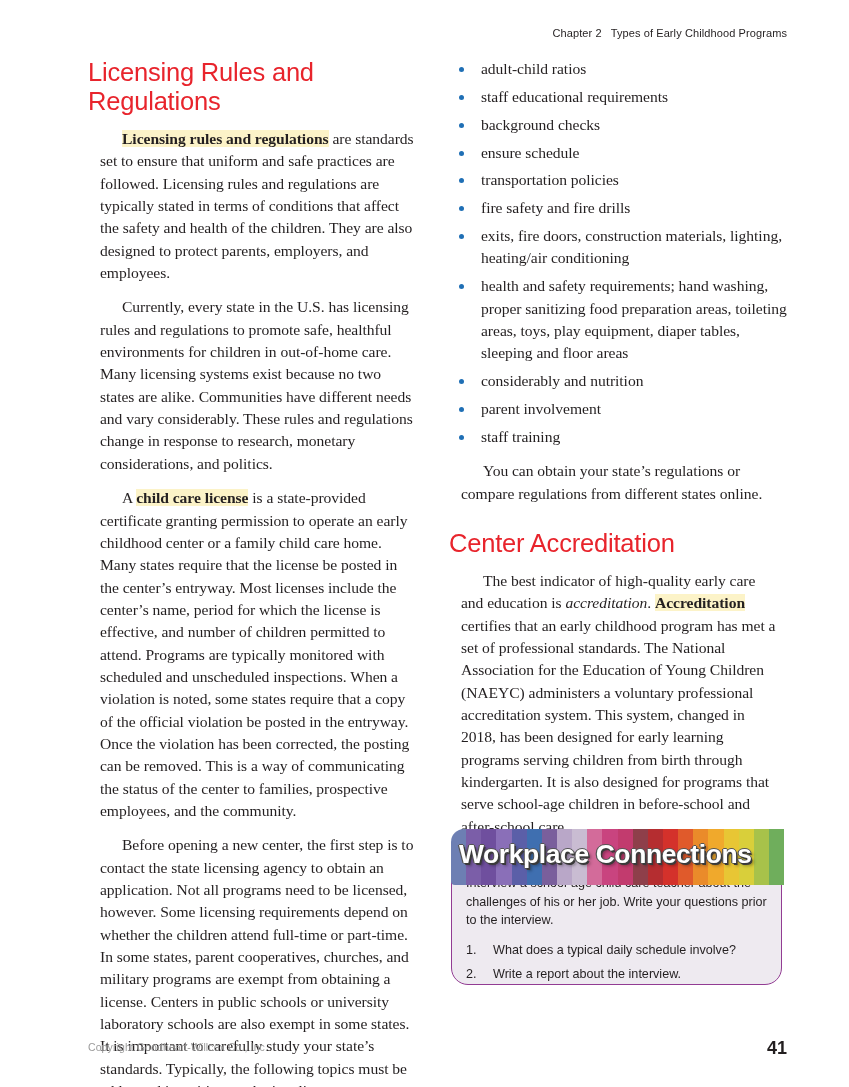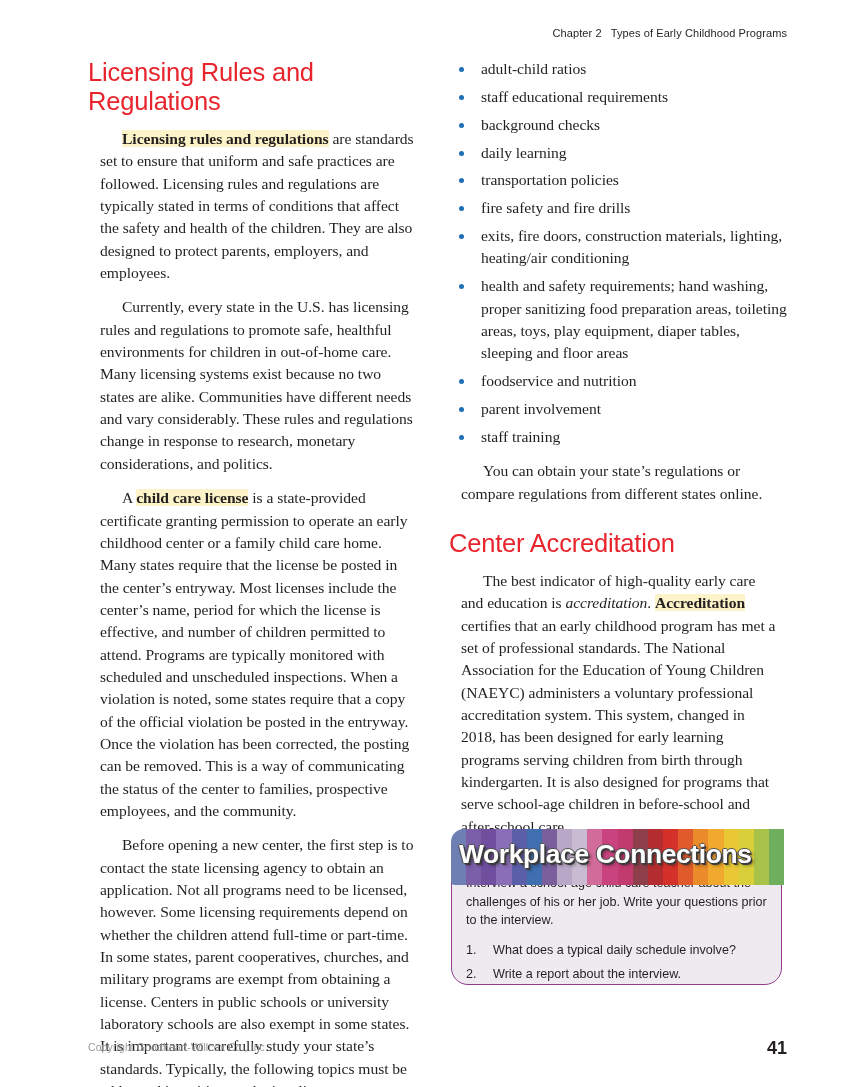--- a/index.html
+++ b/index.html
@@ -236,26 +236,26 @@
       <li><span>written policies and record keeping</span></li>
     </ul>
   </div>
 
   <div class="col col-right">
 
     <ul class="bullets">
       <li><span>adult-child ratios</span></li>
       <li><span>staff educational requirements</span></li>
       <li><span>background checks</span></li>
-      <li><span>daily learning</span></li>
+      <li><span>ensure schedule</span></li>
       <li><span>transportation policies</span></li>
       <li><span>fire safety and fire drills</span></li>
       <li><span>exits, fire doors, construction materials, lighting, heating/air conditioning</span></li>
       <li><span>health and safety requirements; hand washing, proper sanitizing food preparation areas, toileting areas, toys, play equipment, diaper tables, sleeping and floor areas</span></li>
-      <li><span>foodservice and nutrition</span></li>
+      <li><span>considerably and nutrition</span></li>
       <li><span>parent involvement</span></li>
       <li><span>staff training</span></li>
     </ul>
 
     <p class="body after-list">You can obtain your state’s regulations or compare regulations from different states online.</p>
 
     <h1 class="section-title accreditation">Center Accreditation</h1>
 
     <p class="body"><span>The best indicator of high-quality early care and education is </span><span class="term-italic">accreditation</span><span>. </span><span class="term">Accreditation</span><span> certifies that an early childhood program has met a set of professional standards. The National Association for the Education of Young Children (NAEYC) administers a voluntary professional accreditation system. This system, changed in 2018, has been designed for early learning programs serving children from birth through kindergarten. It is also designed for programs that serve school-age children in before-school and after-school care.</span></p>
   </div>

